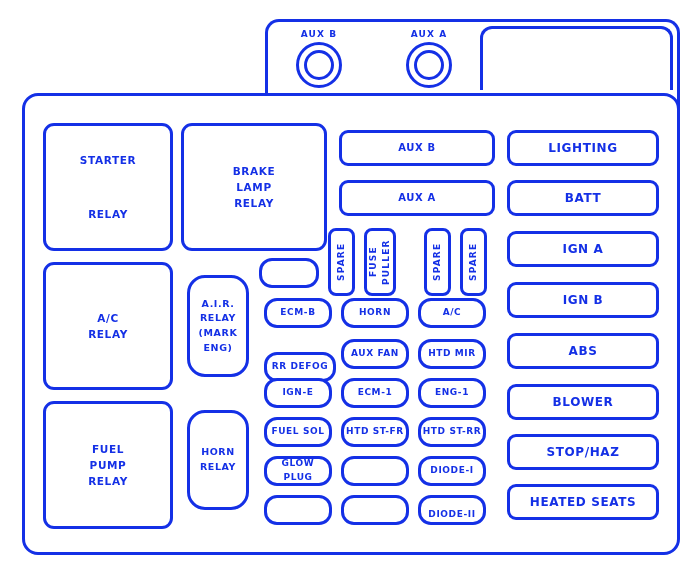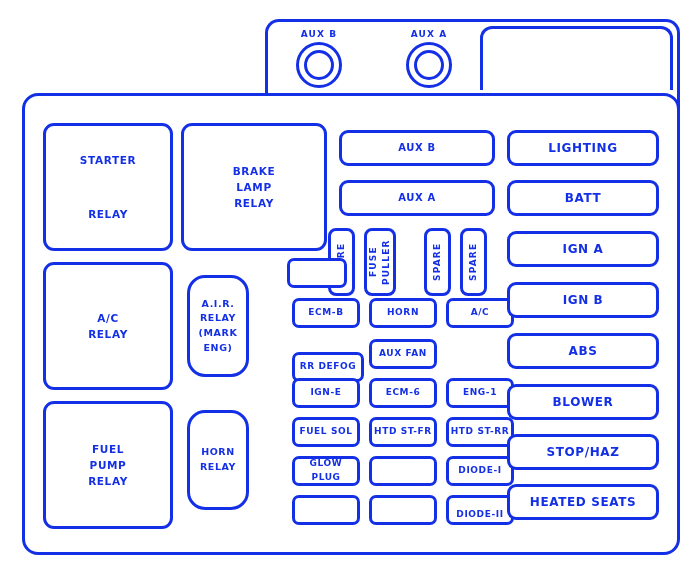--- a/index.html
+++ b/index.html
@@ -107,24 +107,23 @@
   
   .relay {
     border-radius: 11px;
     font-size: 10.5px;
     font-weight: bold;
   }
   .relay-narrow { border-radius: 18px; font-size: 9.5px; font-weight: bold; }
 
   
   .slot {
-    border-radius: 7px;
+    border-radius: 13px;
     font-size: 9px;
     font-weight: bold;
-    margin-left: 28px;
   }
   .bar {
     border-radius: 9px;
     font-size: 10px;
     font-weight: bold;
   }
   .rightslot {
     border-radius: 9px;
     font-size: 12px;
     font-weight: bold;
@@ -247,35 +246,38 @@
     <span></span>
   </div>
 
   <div class="cell slot" style="left:341px; top:298px; width:68px; height:30px;">
     <span>HORN</span>
   </div>
   <div class="cell slot" style="left:341px; top:339px; width:68px; height:30px;">
     <span>AUX FAN</span>
   </div>
   <div class="cell slot" style="left:341px; top:378px; width:68px; height:30px;">
-    <span>ECM-6</span>
+    <span>ECM-1</span>
   </div>
   <div class="cell slot" style="left:341px; top:417px; width:68px; height:30px;">
     <span>HTD ST-FR</span>
   </div>
   <div class="cell slot" style="left:341px; top:456px; width:68px; height:30px;">
     <span></span>
   </div>
   <div class="cell slot" style="left:341px; top:495px; width:68px; height:30px;">
     <span></span>
   </div>
 
   <div class="cell slot" style="left:418px; top:298px; width:68px; height:30px;">
     <span>A/C</span>
   </div>
+  <div class="cell slot" style="left:418px; top:339px; width:68px; height:30px;">
+    <span>HTD MIR</span>
+  </div>
   <div class="cell slot" style="left:418px; top:378px; width:68px; height:30px;">
     <span>ENG-1</span>
   </div>
   <div class="cell slot" style="left:418px; top:417px; width:68px; height:30px;">
     <span>HTD ST-RR</span>
   </div>
   <div class="cell slot" style="left:418px; top:456px; width:68px; height:30px;">
     <span>DIODE-I</span>
   </div>
   <div class="cell slot" style="left:418px; top:495px; width:68px; height:30px;justify-content:flex-end;">

